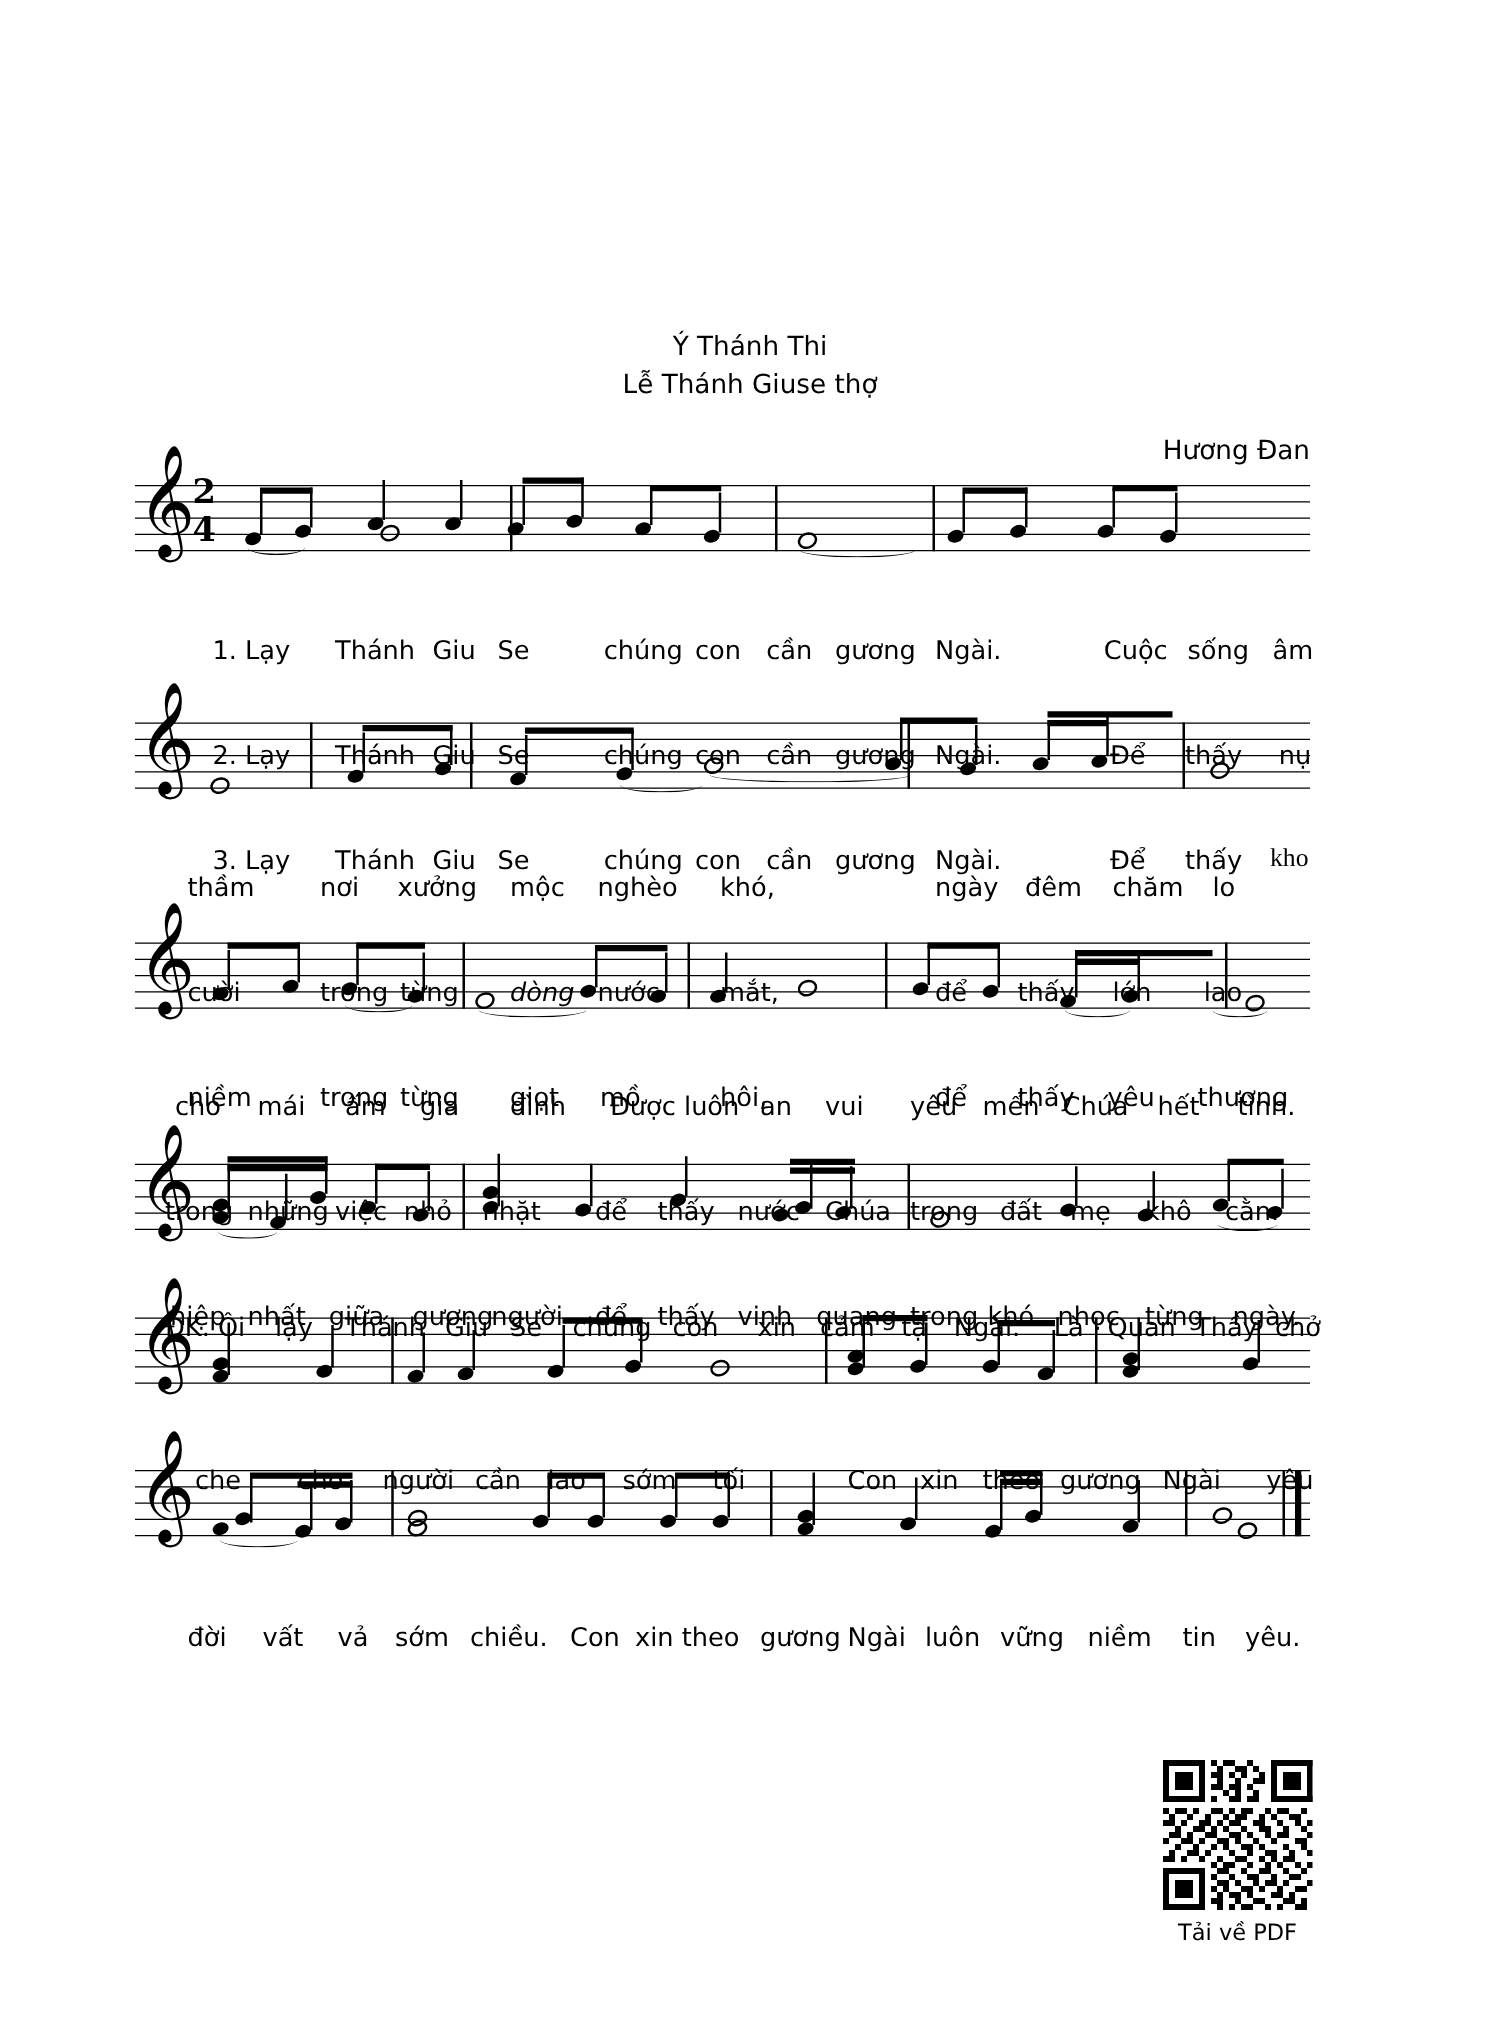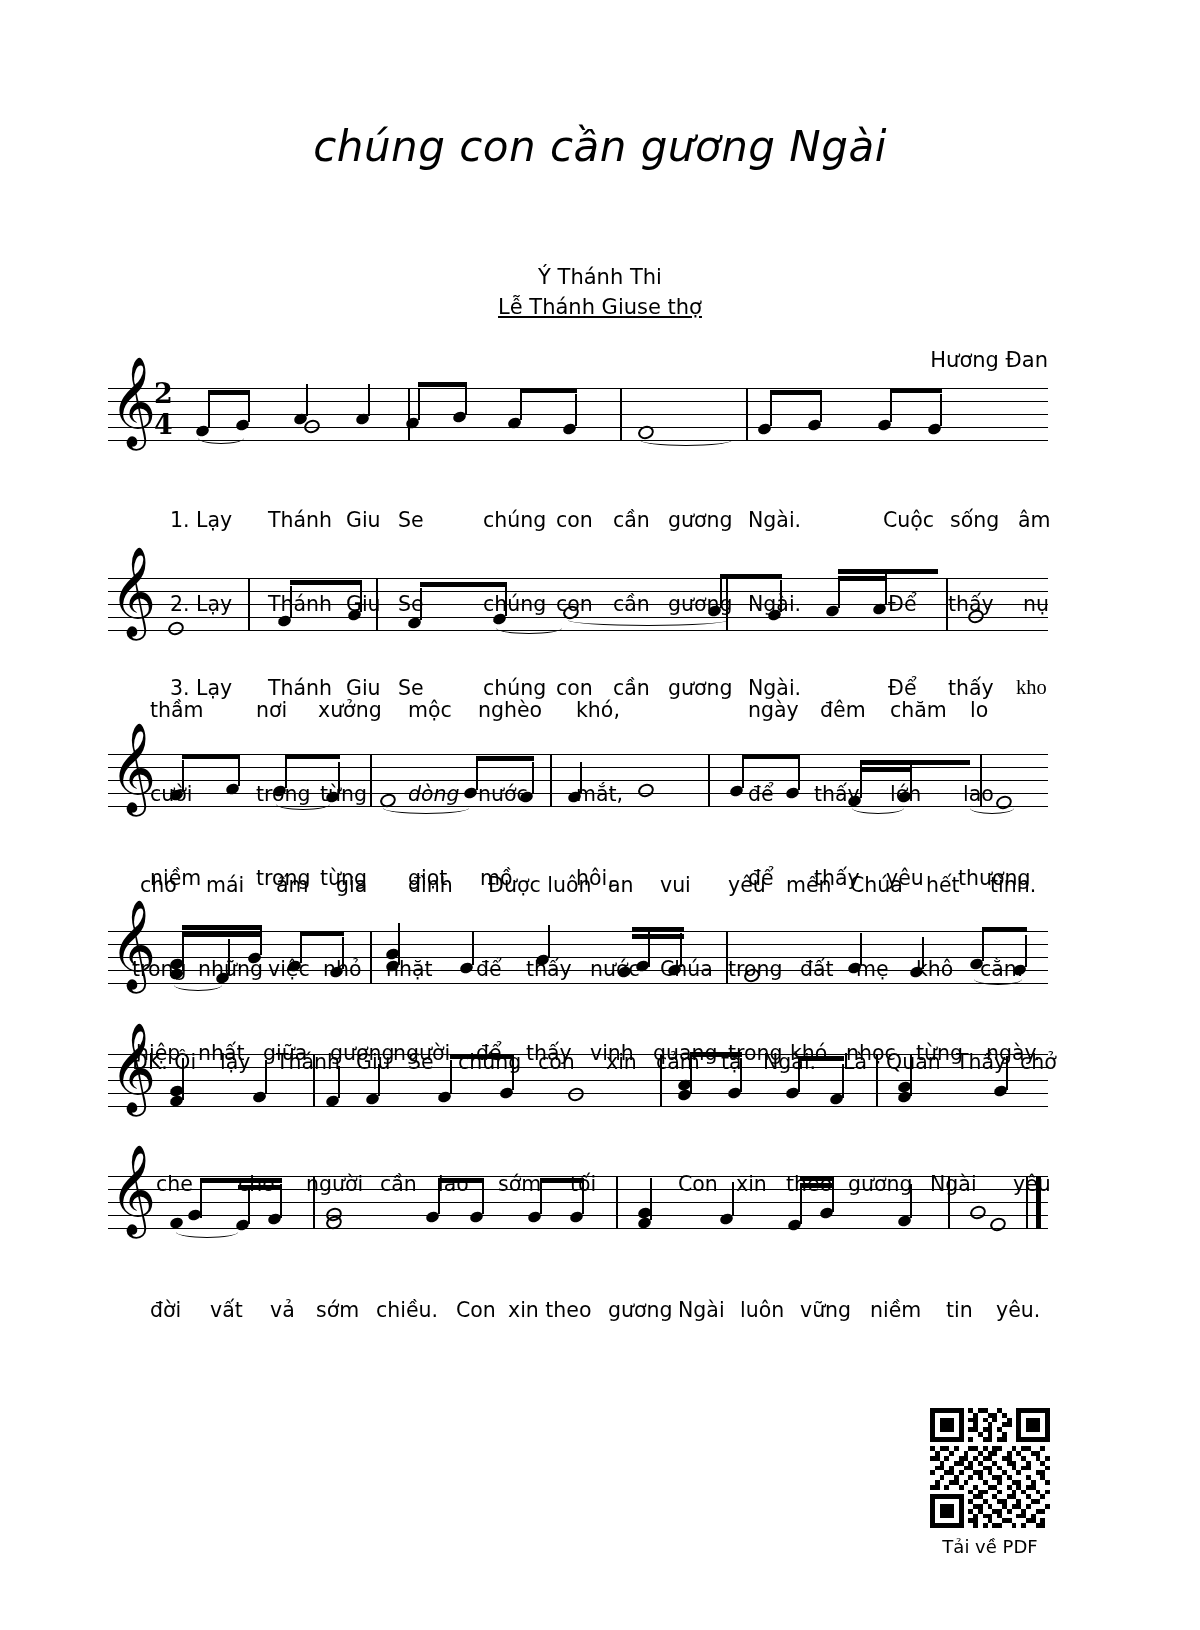--- a/index.html
+++ b/index.html
@@ -43,21 +43,21 @@
   }
   .subtitle {
     position: absolute;
     left: 0;
     width: 1200px;
     text-align: center;
     font-size: 21px;
     line-height: 30px;
   }
   .subtitle.s1 { top: 262px; }
-  .subtitle.s2 { top: 292px; text-decoration: underline; }
+  .subtitle.s2 { top: 292px; }
 
   .composer {
     position: absolute;
     right: 152px;
     top: 348px;
     font-size: 21px;
   }
 
   
   .system {
@@ -188,21 +188,20 @@
     margin-top: 4px;
     font-size: 18px;
   }
 </style>
 </head>
 <body>
 
 <div class="page">
 
   <div class="title-block">
-    <div class="title-line2">chúng con cần gương Ngài</div>
   </div>
   <div class="subtitle s1">Ý Thánh Thi</div>
   <div class="subtitle s2">Lễ Thánh Giuse thợ</div>
   <div class="composer">Hương Đan</div>
 
   <div class="system" style="top:382px;">
     <div class="staff">
       <div class="line l1"></div>
       <div class="line l2"></div>
       <div class="line l3"></div>

